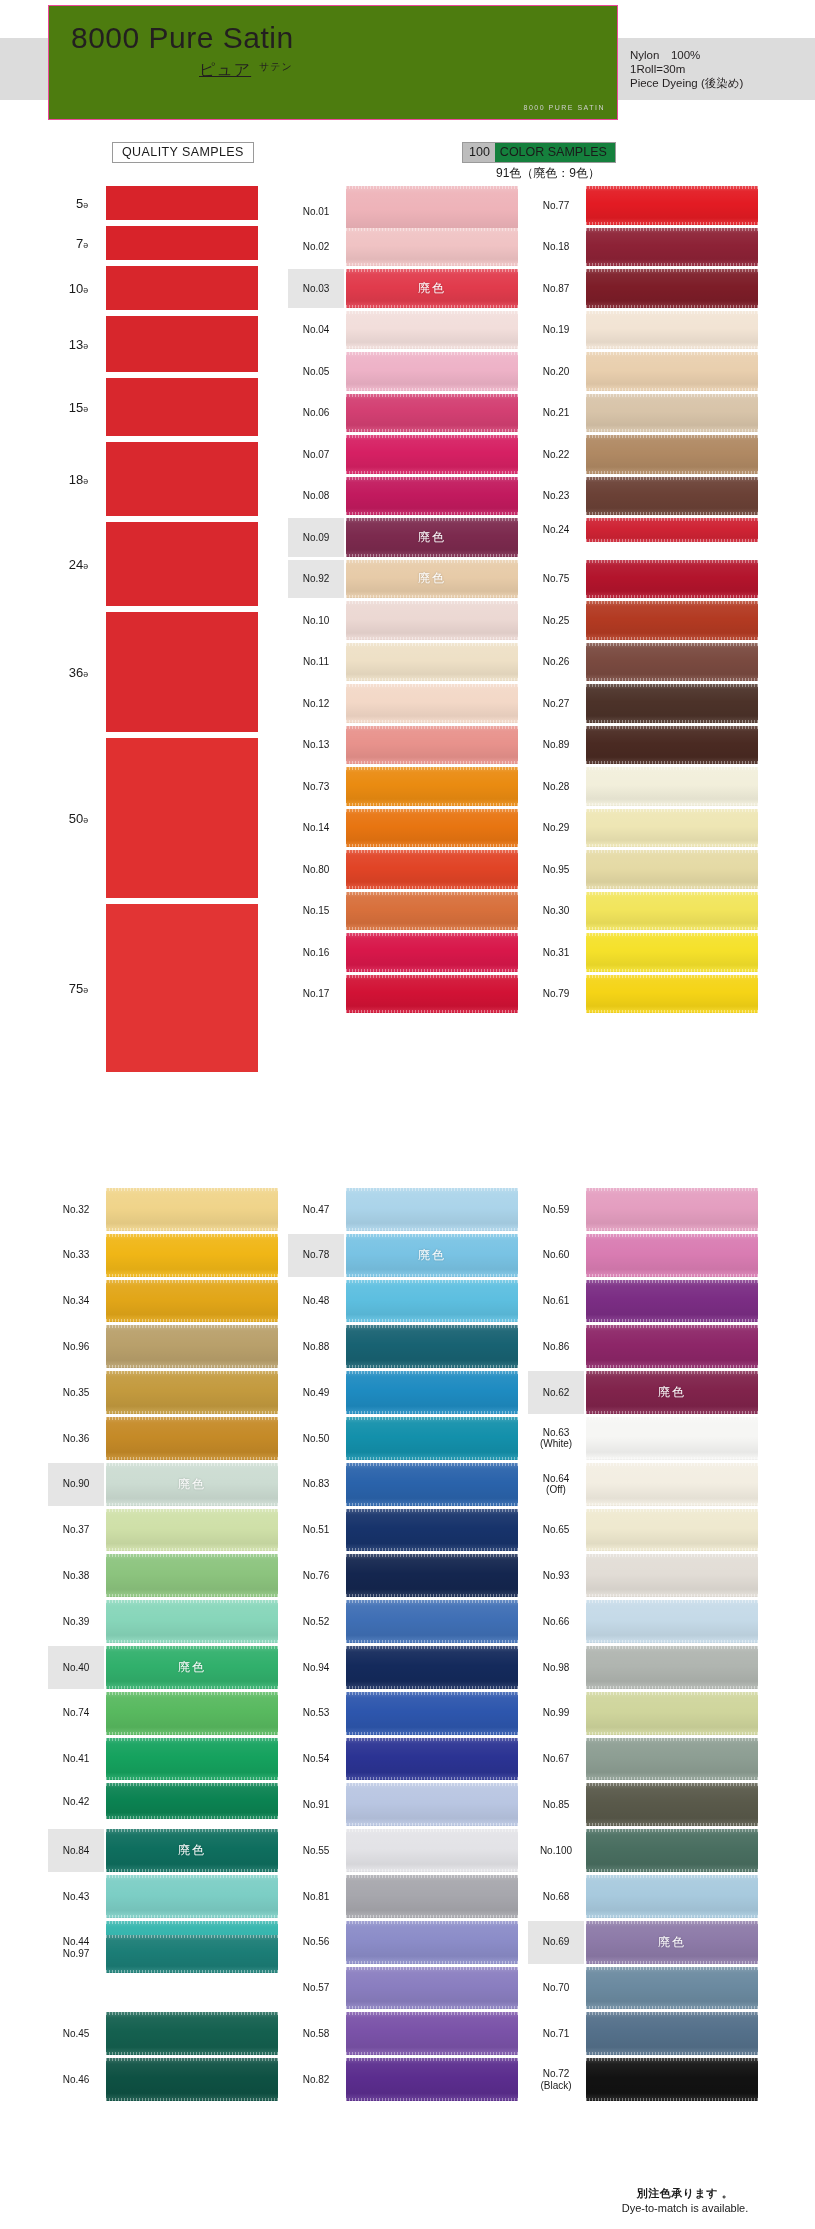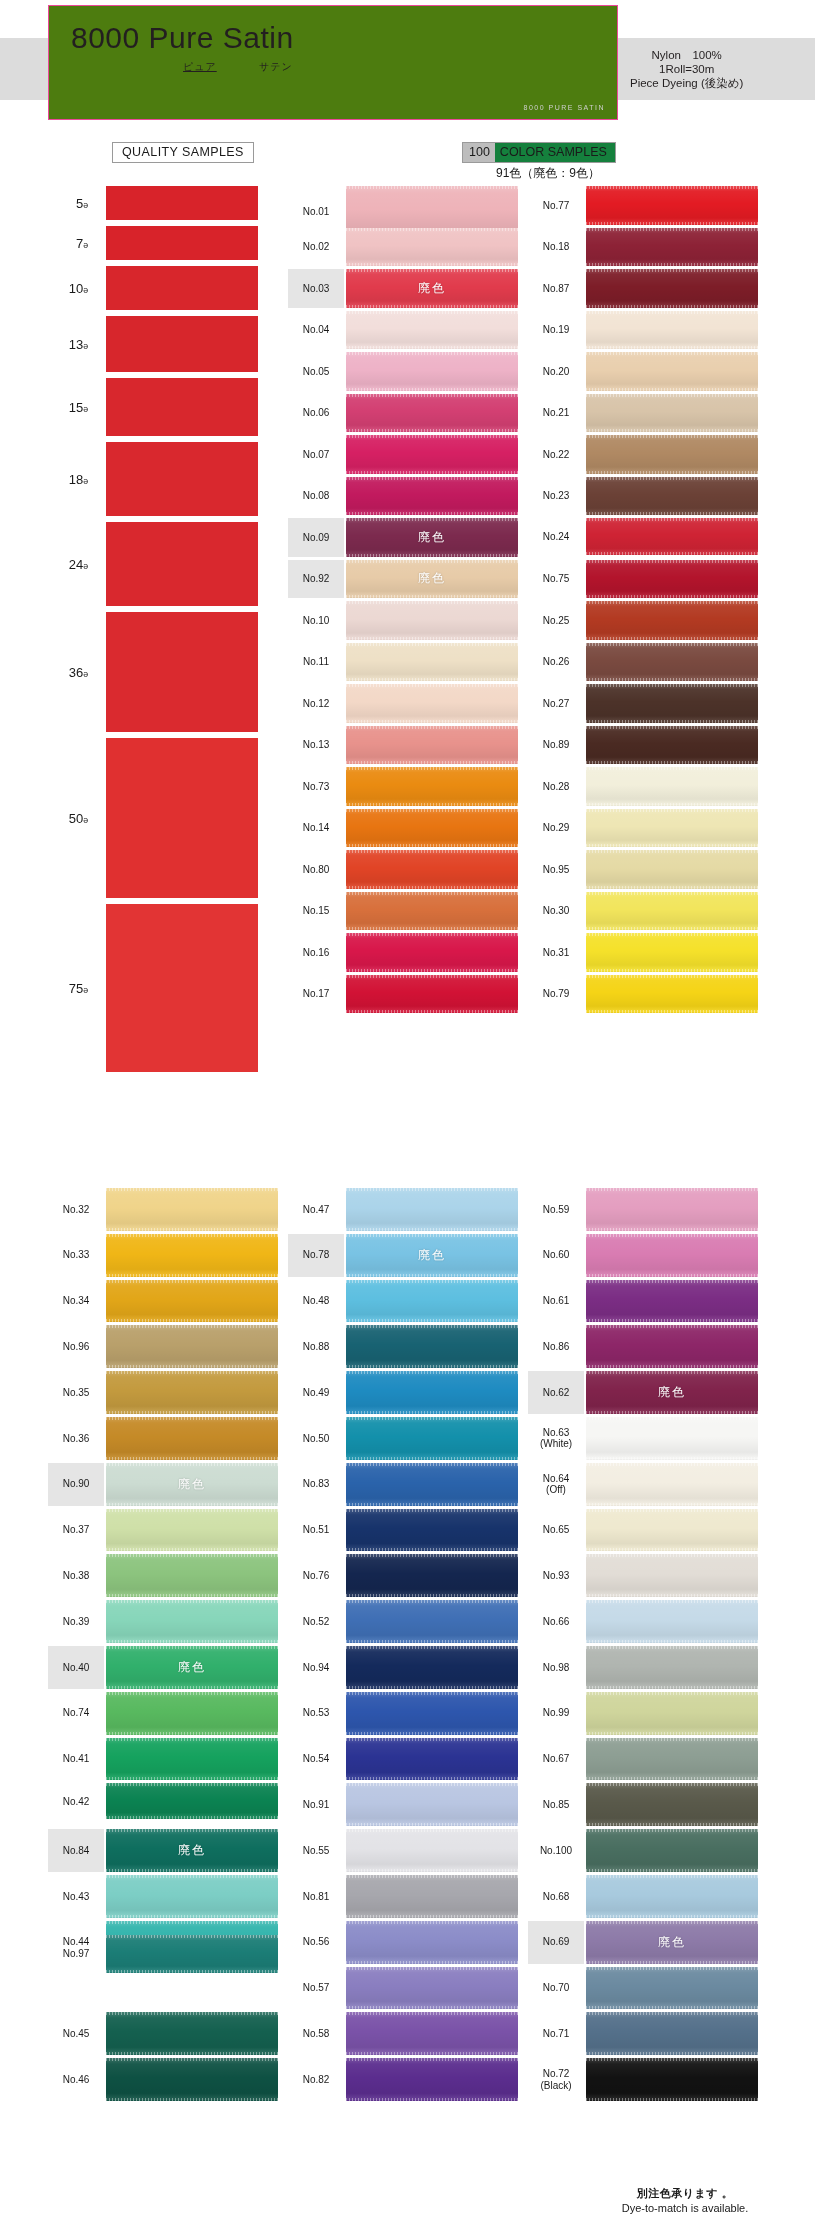--- a/index.html
+++ b/index.html
@@ -33,22 +33,22 @@
     position: absolute;
     left: 22px; top: 15px;
     font-size: 30px;
     font-weight: 400;
     letter-spacing: .5px;
     color: #231f20;
     white-space: nowrap;
   }
   #title-kana-1 {
     position: absolute;
-    left: 134px; top: 54px;
-    font-size: 10px;
+    left: 150px; top: 54px;
+    font-size: 16px;
     color: #231f20;
     letter-spacing: 1px;
     text-decoration: underline;
   }
   #title-kana-2 {
     position: absolute;
     left: 210px; top: 54px;
     font-size: 10px;
     color: #231f20;
     letter-spacing: 1px;
@@ -62,21 +62,20 @@
     white-space: nowrap;
   }
   #spec-block {
     position: absolute;
     left: 630px; top: 48px;
     font-size: 11.5px;
     line-height: 14px;
     color: #231f20;
     z-index: 4;
     white-space: nowrap;
-    text-align: center;
   }
   #spec-block div { white-space: nowrap; }
 
   
   .sec-head {
     position: absolute;
     font-size: 12.5px;
     letter-spacing: .4px;
     color: #1a1a1a;
   }
@@ -624,21 +623,21 @@
     <div class="row" style="position: absolute; left: 0px; top: 290.5px; height: 38.5px; width: 230px;">
       <div class="tag">
         <div>No.23</div>
       </div>
       <div class="chip" style="background: rgb(107, 65, 54); width: 172px;">
         <div class="sheen"></div>
         <div class="edge-t"></div>
         <div class="edge-b"></div>
       </div>
     </div>
-    <div class="row" style="position: absolute; left: 0px; top: 332px; height: 37px; width: 230px; text-decoration: underline;">
+    <div class="row" style="position: absolute; left: 0px; top: 332px; height: 24px; width: 230px; text-decoration: underline;">
       <div class="tag">
         <div>No.24</div>
       </div>
       <div class="chip" style="background: rgb(207, 35, 52); width: 172px;">
         <div class="sheen"></div>
         <div class="edge-t"></div>
         <div class="edge-b"></div>
       </div>
     </div>
     <div class="row" style="position: absolute; left: 0px; top: 373.5px; height: 38.5px; width: 230px;">

